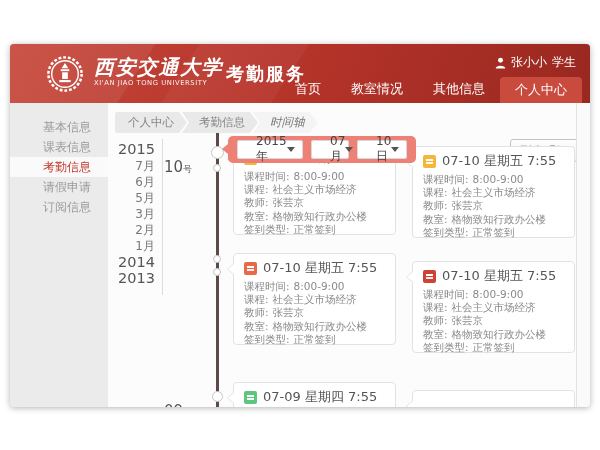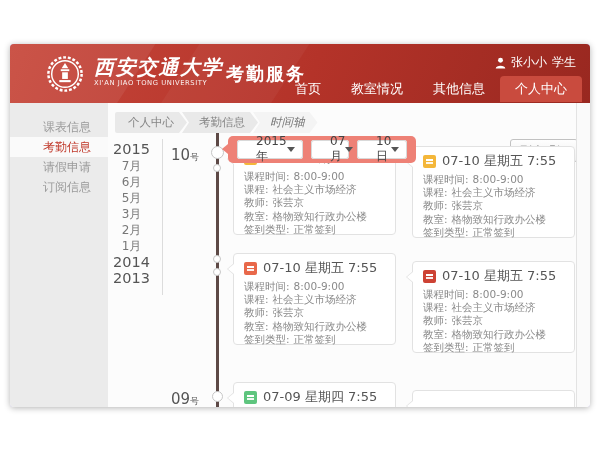--- a/index.html
+++ b/index.html
@@ -21,49 +21,49 @@
   .band{position:absolute;top:-12px;height:90px;background:rgba(255,255,255,.07);transform:skewX(-33deg);}
   .band.b1{left:-34px;width:158px;}
   .band.b2{left:168px;width:110px;background:rgba(255,255,255,.045);}
   .logo{position:absolute;left:36px;top:11px;width:38px;height:38px;}
   .uni{position:absolute;left:84px;top:11px;color:#fff;}
   .uni-cn{font-family:"DejaVu Serif","Liberation Serif",serif;font-style:italic;font-weight:bold;
     font-size:20px;line-height:24px;letter-spacing:1.5px;white-space:nowrap;}
   .uni-en{font-size:6.8px;letter-spacing:.55px;line-height:9px;color:rgba(255,255,255,.93);white-space:nowrap;}
   .app-title{position:absolute;left:216px;top:18px;font-size:18px;font-weight:bold;color:#fff;letter-spacing:2px;white-space:nowrap;}
   .user{position:absolute;right:14px;top:10px;display:flex;align-items:center;gap:5px;color:#fff;font-size:12px;white-space:nowrap;}
-  .nav{position:absolute;right:8px;bottom:0;display:flex;align-items:center;color:#fff;font-size:13px;}
+  .nav{position:absolute;right:8px;bottom:0;display:flex;align-items:flex-end;color:#fff;font-size:13px;}
   .nav-item{padding:0 15px;line-height:29px;height:29px;cursor:pointer;white-space:nowrap;}
   .nav-item.active{background:#c94b3e;border-radius:4px 4px 0 0;height:26px;line-height:26px;}
   
   .content{position:absolute;top:59px;left:0;right:0;bottom:0;background:#fcfcfc;}
   .sidebar{position:absolute;left:0;top:0;bottom:0;width:98px;background:#ebebeb;padding-top:14px;box-sizing:border-box;}
   .side-item{height:20px;line-height:20px;padding-left:33px;font-size:12px;color:#9b9b9b;cursor:pointer;white-space:nowrap;}
   .side-item.active{background:#fafafa;color:#c0392b;}
   .main{position:absolute;left:98px;top:0;right:0;bottom:0;}
   
   .crumbs{position:absolute;left:7px;top:9px;display:flex;z-index:2;}
   .crumb{height:21px;line-height:21px;padding:0 13px 0 17px;font-size:11.5px;color:#848484;background:#e9e9e9;
     clip-path:polygon(0 0,calc(100% - 8px) 0,100% 50%,calc(100% - 8px) 100%,0 100%,7px 50%);margin-left:-5px;white-space:nowrap;cursor:pointer;}
   .crumb.first{clip-path:polygon(0 0,calc(100% - 8px) 0,100% 50%,calc(100% - 8px) 100%,0 100%);margin-left:0;border-radius:2px 0 0 2px;padding-left:13px;}
   .crumb.active{background:#f4f4f4;color:#777;font-style:italic;}
   
   .tl-nav{position:absolute;left:0;top:36px;width:55px;border-right:1px solid #dcdcdc;
-    padding:2px 7px 8px 0;text-align:center;box-sizing:border-box;}
+    padding:2px 7px 8px 0;text-align:right;box-sizing:border-box;}
   .tl-year{font-size:14.5px;color:#555;line-height:16.5px;cursor:pointer;}
   .tl-month{font-size:12px;color:#777;line-height:16px;position:relative;cursor:pointer;}
   
   .tl-line{position:absolute;left:108px;top:30px;bottom:0;width:3px;background:#5d4946;}
   .dot{position:absolute;background:#fff;border:1px solid #c6c6c6;border-radius:50%;box-sizing:border-box;z-index:1;}
   .dot.d-big{width:13px;height:13px;left:103px;top:43px;}
   .dot.d-s1{width:8px;height:8px;left:105px;top:61px;}
   .dot.d-s2{width:8px;height:8px;left:105px;top:152px;}
   .dot.d-s3{width:8px;height:8px;left:105px;top:165px;}
   .dot.d-med{width:11px;height:11px;left:104px;top:288px;}
-  .day-marker{position:absolute;width:42px;text-align:center;color:#555;white-space:nowrap;}
+  .day-marker{position:absolute;width:42px;text-align:left;color:#555;white-space:nowrap;margin-top:12px;}
   .day-marker .n{font-size:15px;}
   .day-marker .s{font-size:9px;}
   .dm-10{left:56px;top:42px;}
   .dm-09{left:56px;top:286px;}
   
   .filter-bubble{position:absolute;left:120px;top:33px;height:27px;background:#ee8176;border-radius:5px;
     display:flex;align-items:center;gap:8px;padding:0 9px;z-index:6;}
   .filter-bubble::before{content:"";position:absolute;left:-6px;top:8px;
     border-top:5px solid transparent;border-bottom:5px solid transparent;border-right:6px solid #ee8176;}
   .fselect{background:#fff;border-radius:3px;height:19px;display:flex;align-items:center;justify-content:space-between;
@@ -133,20 +133,21 @@
       <div class="nav-item">首页</div>
       <div class="nav-item">教室情况</div>
       <div class="nav-item">其他信息</div>
       <div class="nav-item active">个人中心</div>
     </div>
   </div>
 
   <div class="content">
 
     <div class="sidebar">
+      <div class="side-item">基本信息</div>
       <div class="side-item">课表信息</div>
       <div class="side-item active">考勤信息</div>
       <div class="side-item">请假申请</div>
       <div class="side-item">订阅信息</div>
     </div>
 
     <div class="main">
 
       <div class="crumbs">
         <div class="crumb first">个人中心</div>

